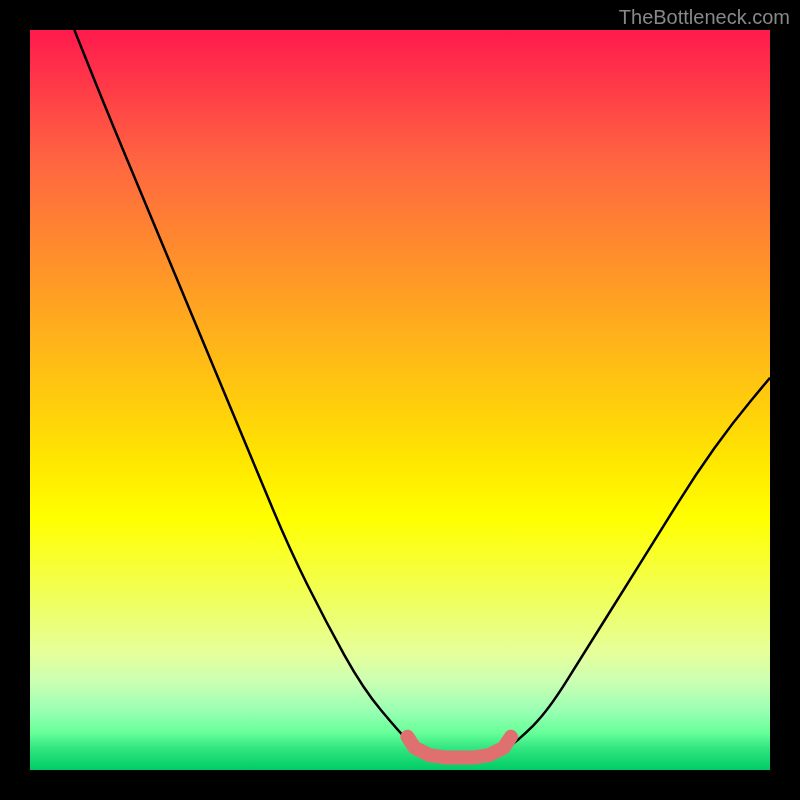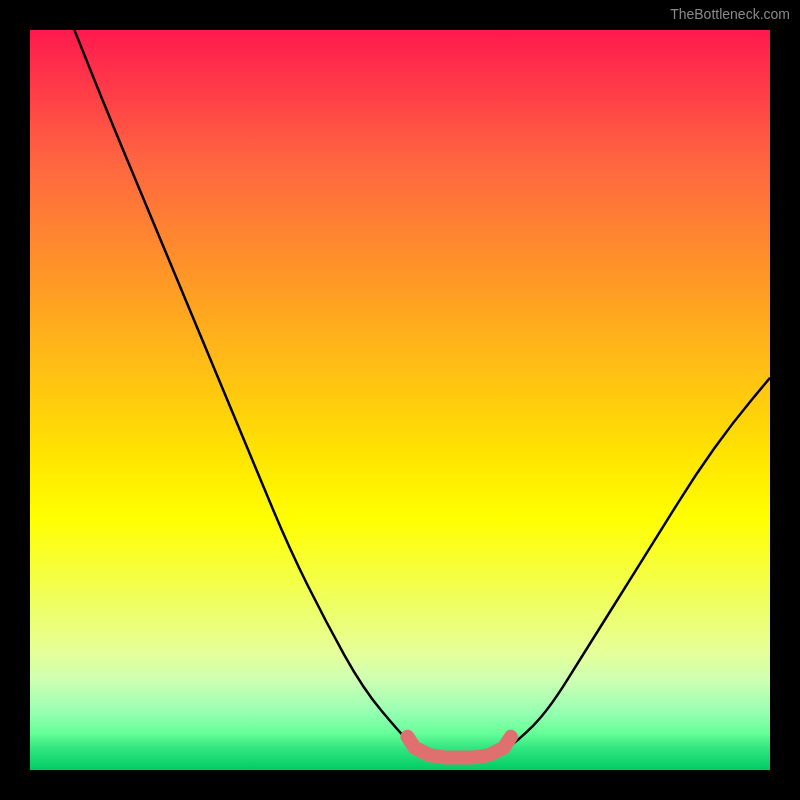--- a/index.html
+++ b/index.html
@@ -47,21 +47,21 @@
     left: 0;
     top: 0;
     width: 100%;
     height: 100%;
   }
   .watermark {
     position: absolute;
     top: 6px;
     right: 10px;
     color: #888;
-    font-size: 14px;
+    font-size: 20px;
     font-weight: normal;
     z-index: 10;
   }
 </style>
 </head>
 <body>
 
 <div class="chart-container">
   <div class="watermark">TheBottleneck.com</div>
   <div class="plot-area">

